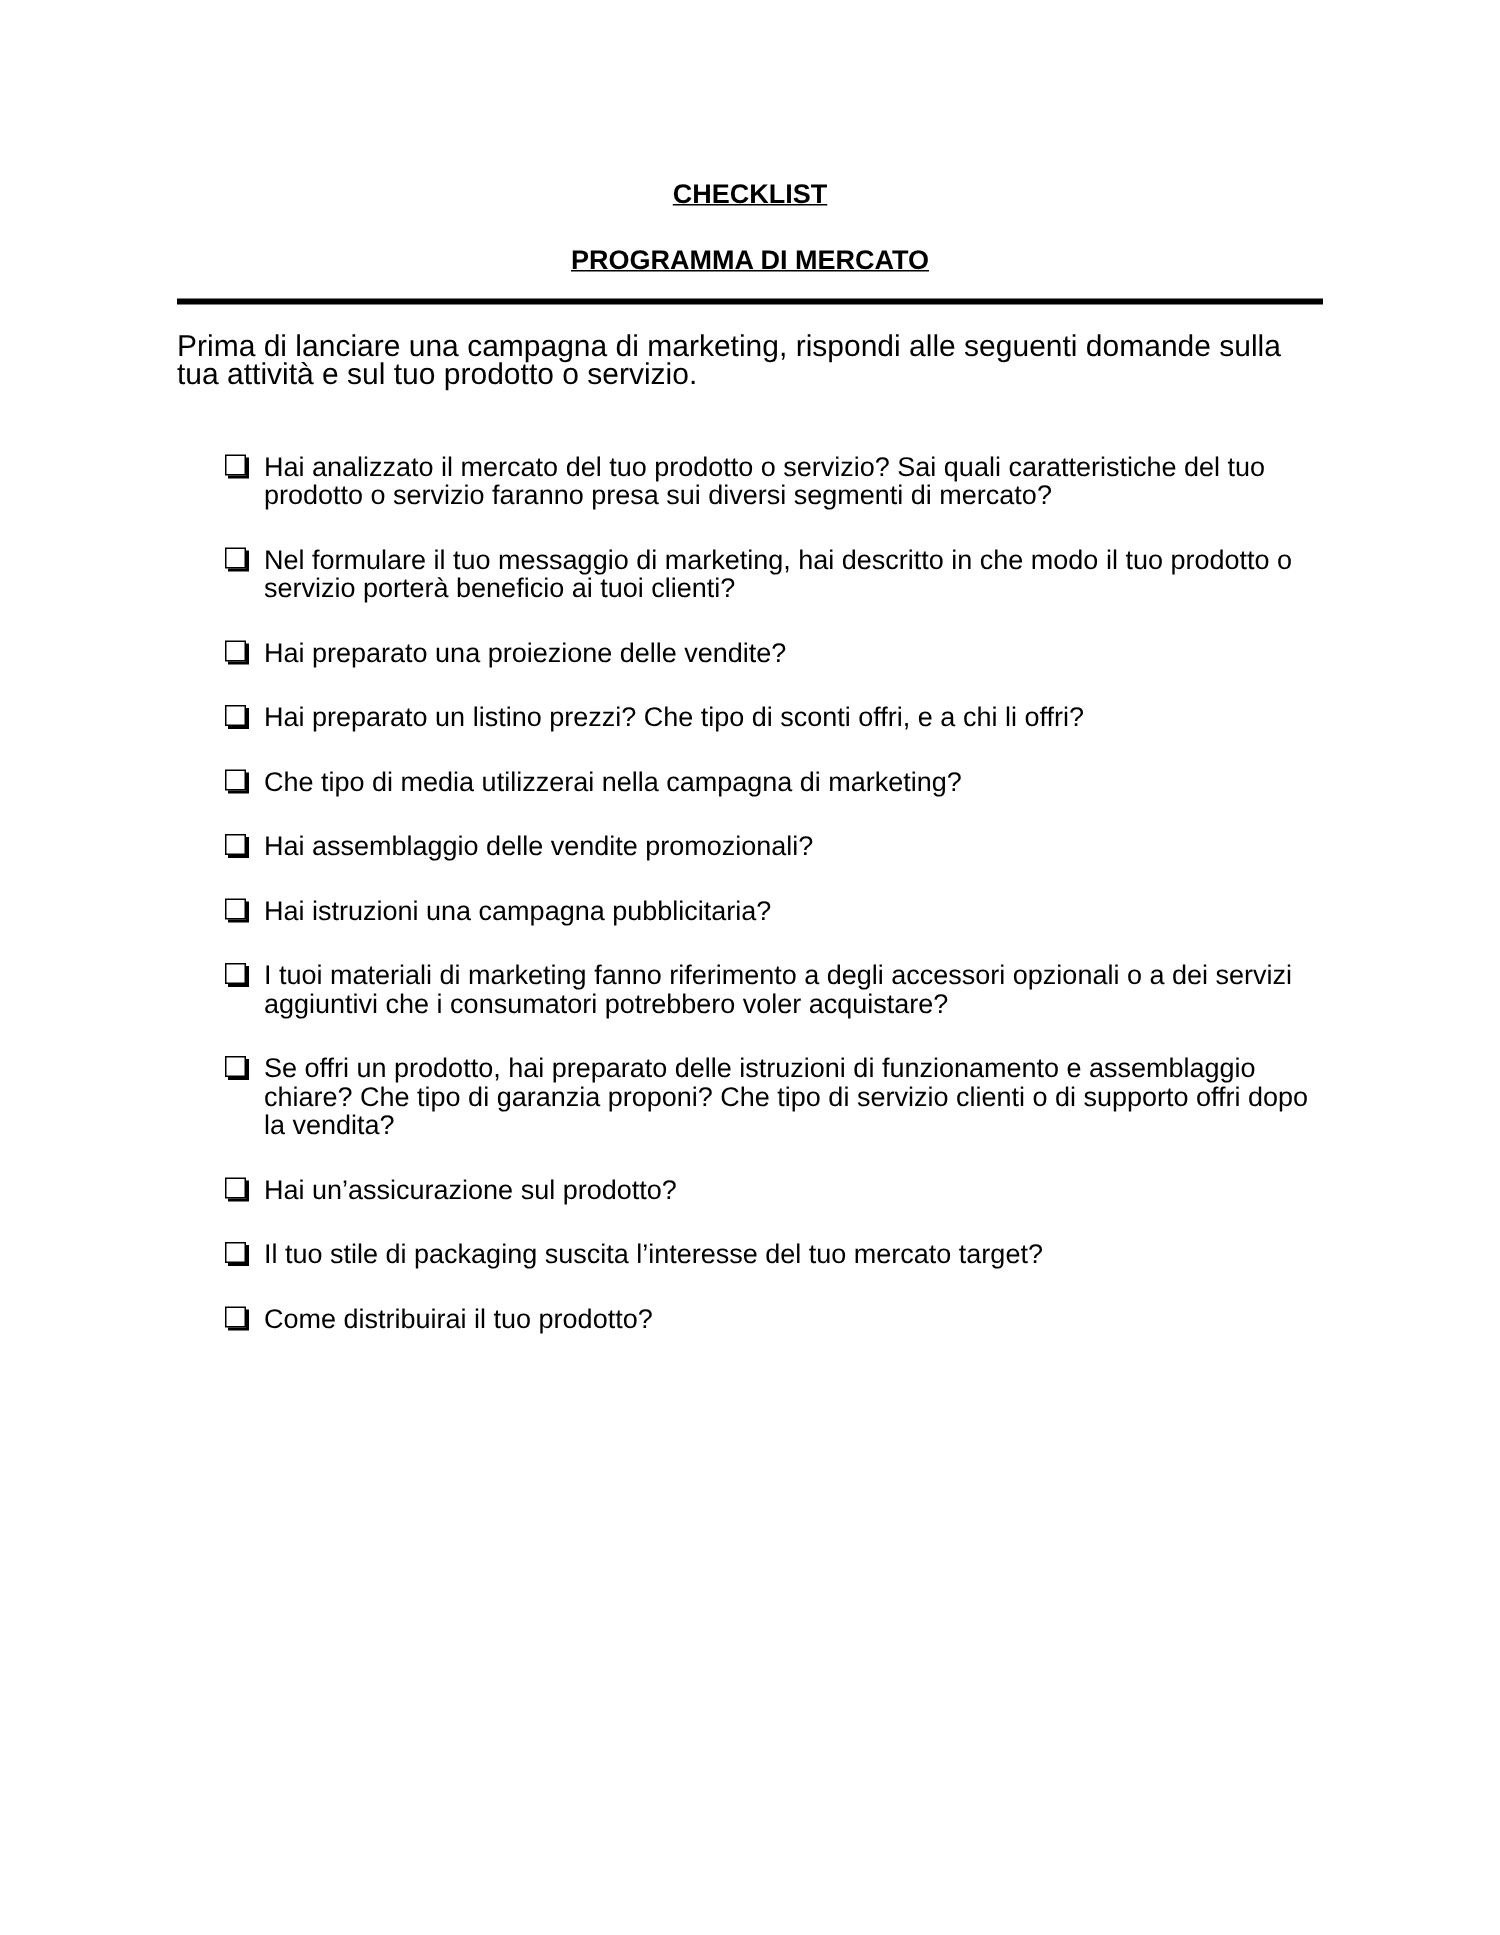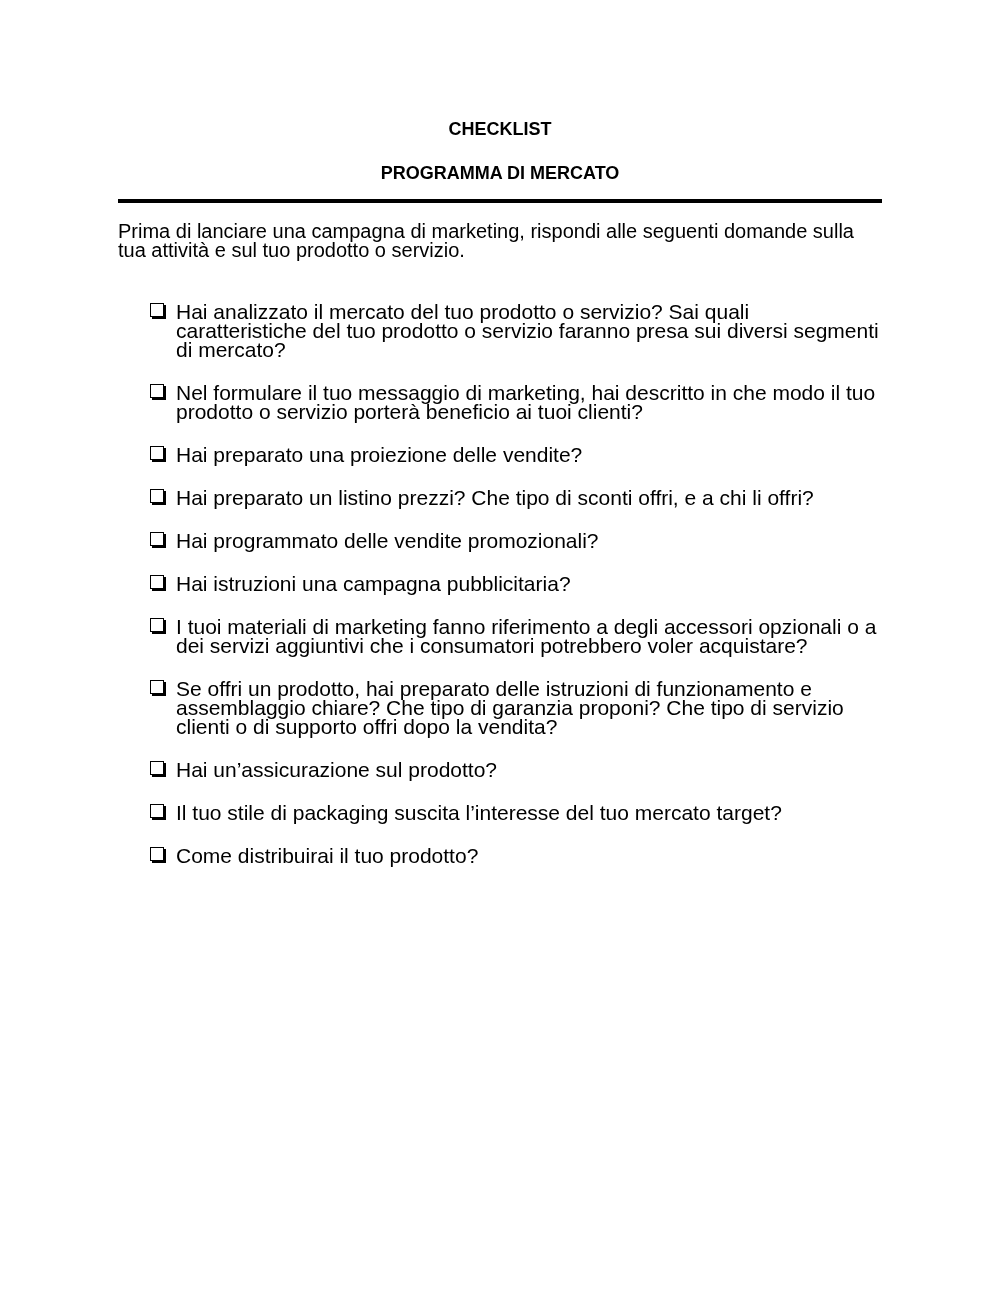--- a/index.html
+++ b/index.html
@@ -22,20 +22,21 @@
     }
     .title {
       position: absolute;
       left: 0;
       width: 764px;
       text-align: center;
       font-weight: bold;
       font-size: 18px;
       line-height: 22px;
       margin: 0;
+      text-decoration: underline;
     }
     .title-1 { top: 118px; }
     .title-2 { top: 162px; }
     .rule {
       position: absolute;
       left: 0;
       top: 199px;
       width: 764px;
       height: 4px;
       background: #000000;
@@ -54,21 +55,21 @@
       left: 32px;
       top: 302px;
       width: 732px;
       list-style: none;
       margin: 0;
       padding: 0;
     }
     .check-item {
       position: relative;
       padding-left: 26px;
-      font-size: 21px;
+      font-size: 18px;
       line-height: 19px;
       margin-bottom: 24px;
     }
     .checkbox {
       position: absolute;
       left: 0;
       top: 1px;
       width: 12px;
       height: 12px;
       border: 1.5px solid #000;
@@ -98,21 +99,25 @@
     <li class="check-item">
       <span class="checkbox"></span>
       <span>Hai preparato una proiezione delle vendite?</span>
     </li>
     <li class="check-item">
       <span class="checkbox"></span>
       <span>Hai preparato un listino prezzi? Che tipo di sconti offri, e a chi li offri?</span>
     </li>
     <li class="check-item">
       <span class="checkbox"></span>
-      <span>Hai programmato delle vendite promozionali?</span>
+      <span>Che tipo di media utilizzerai nella campagna di marketing?</span>
+    </li>
+    <li class="check-item">
+      <span class="checkbox"></span>
+      <span>Hai assemblaggio delle vendite promozionali?</span>
     </li>
     <li class="check-item">
       <span class="checkbox"></span>
       <span>Hai istruzioni una campagna pubblicitaria?</span>
     </li>
     <li class="check-item">
       <span class="checkbox"></span>
       <span>I tuoi materiali di  marketing fanno riferimento a degli accessori opzionali o a dei servizi aggiuntivi che i consumatori potrebbero voler acquistare?</span>
     </li>
     <li class="check-item">

